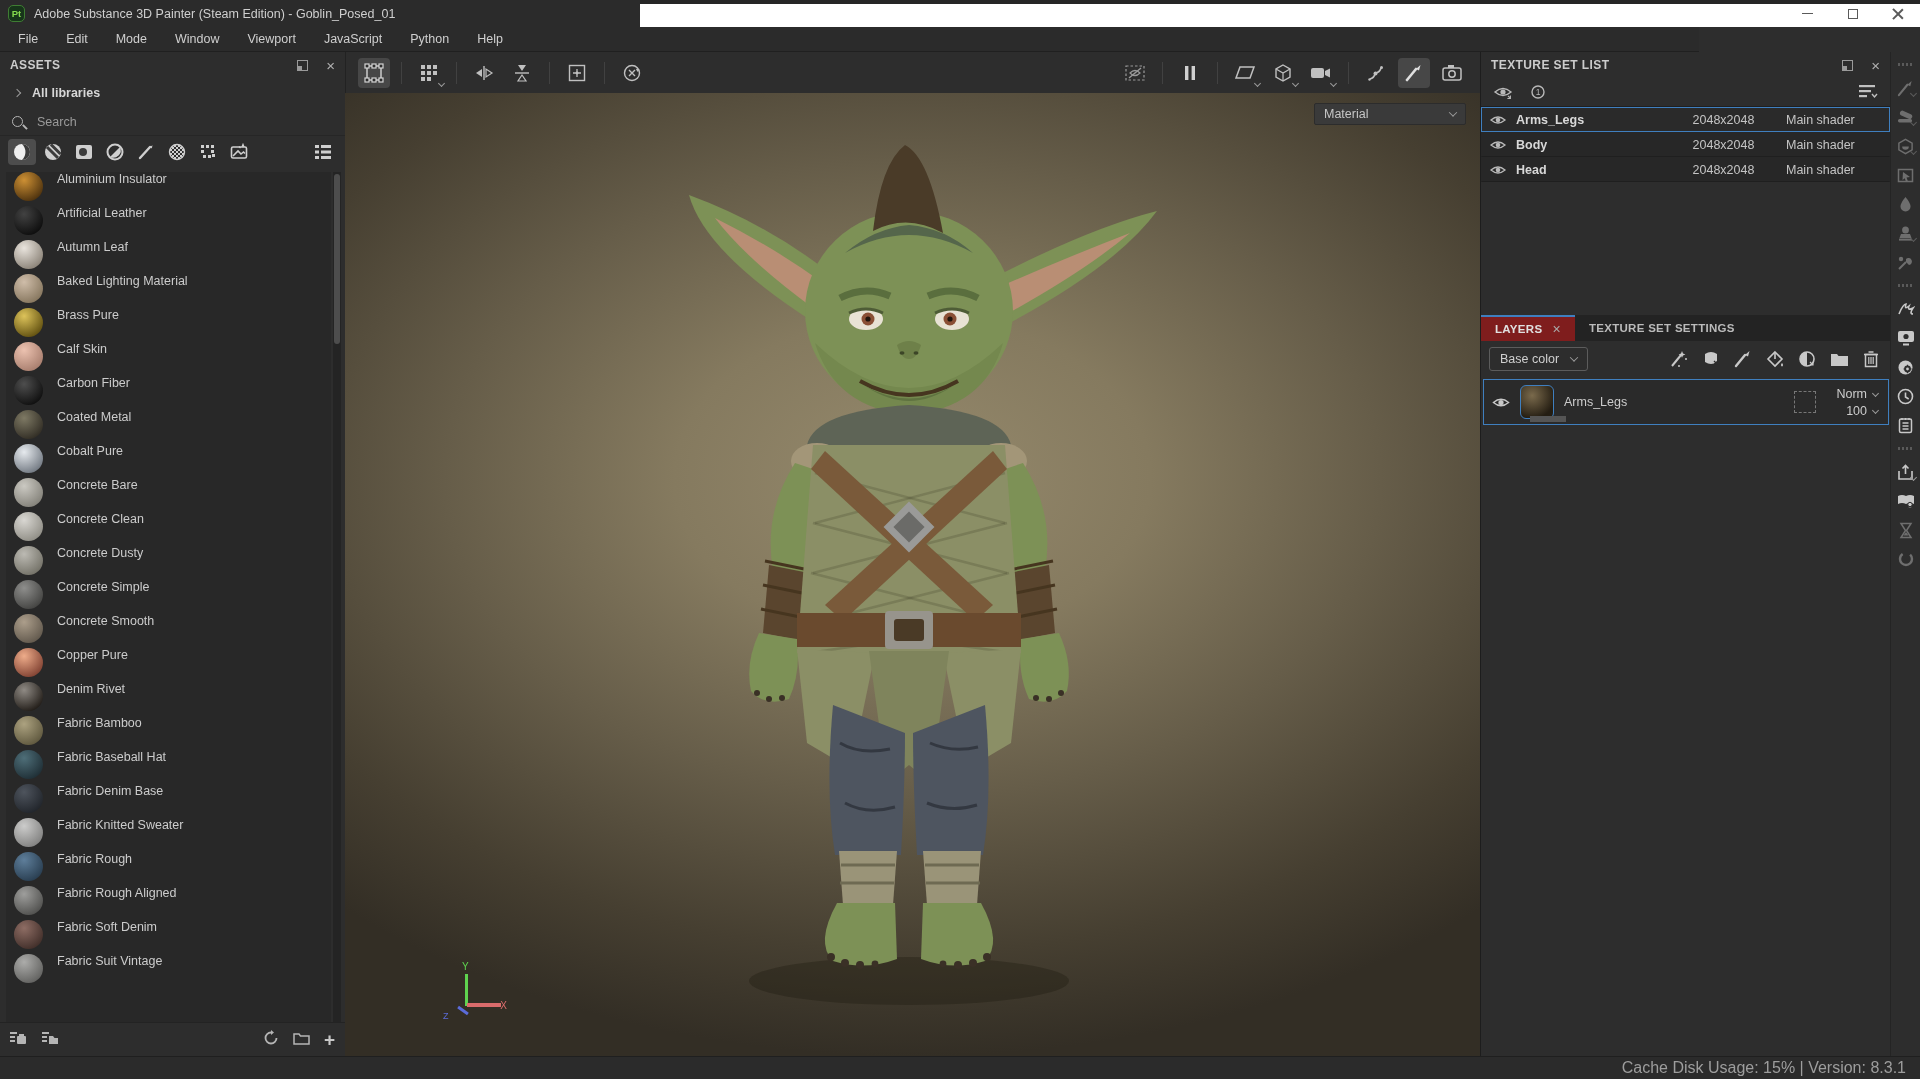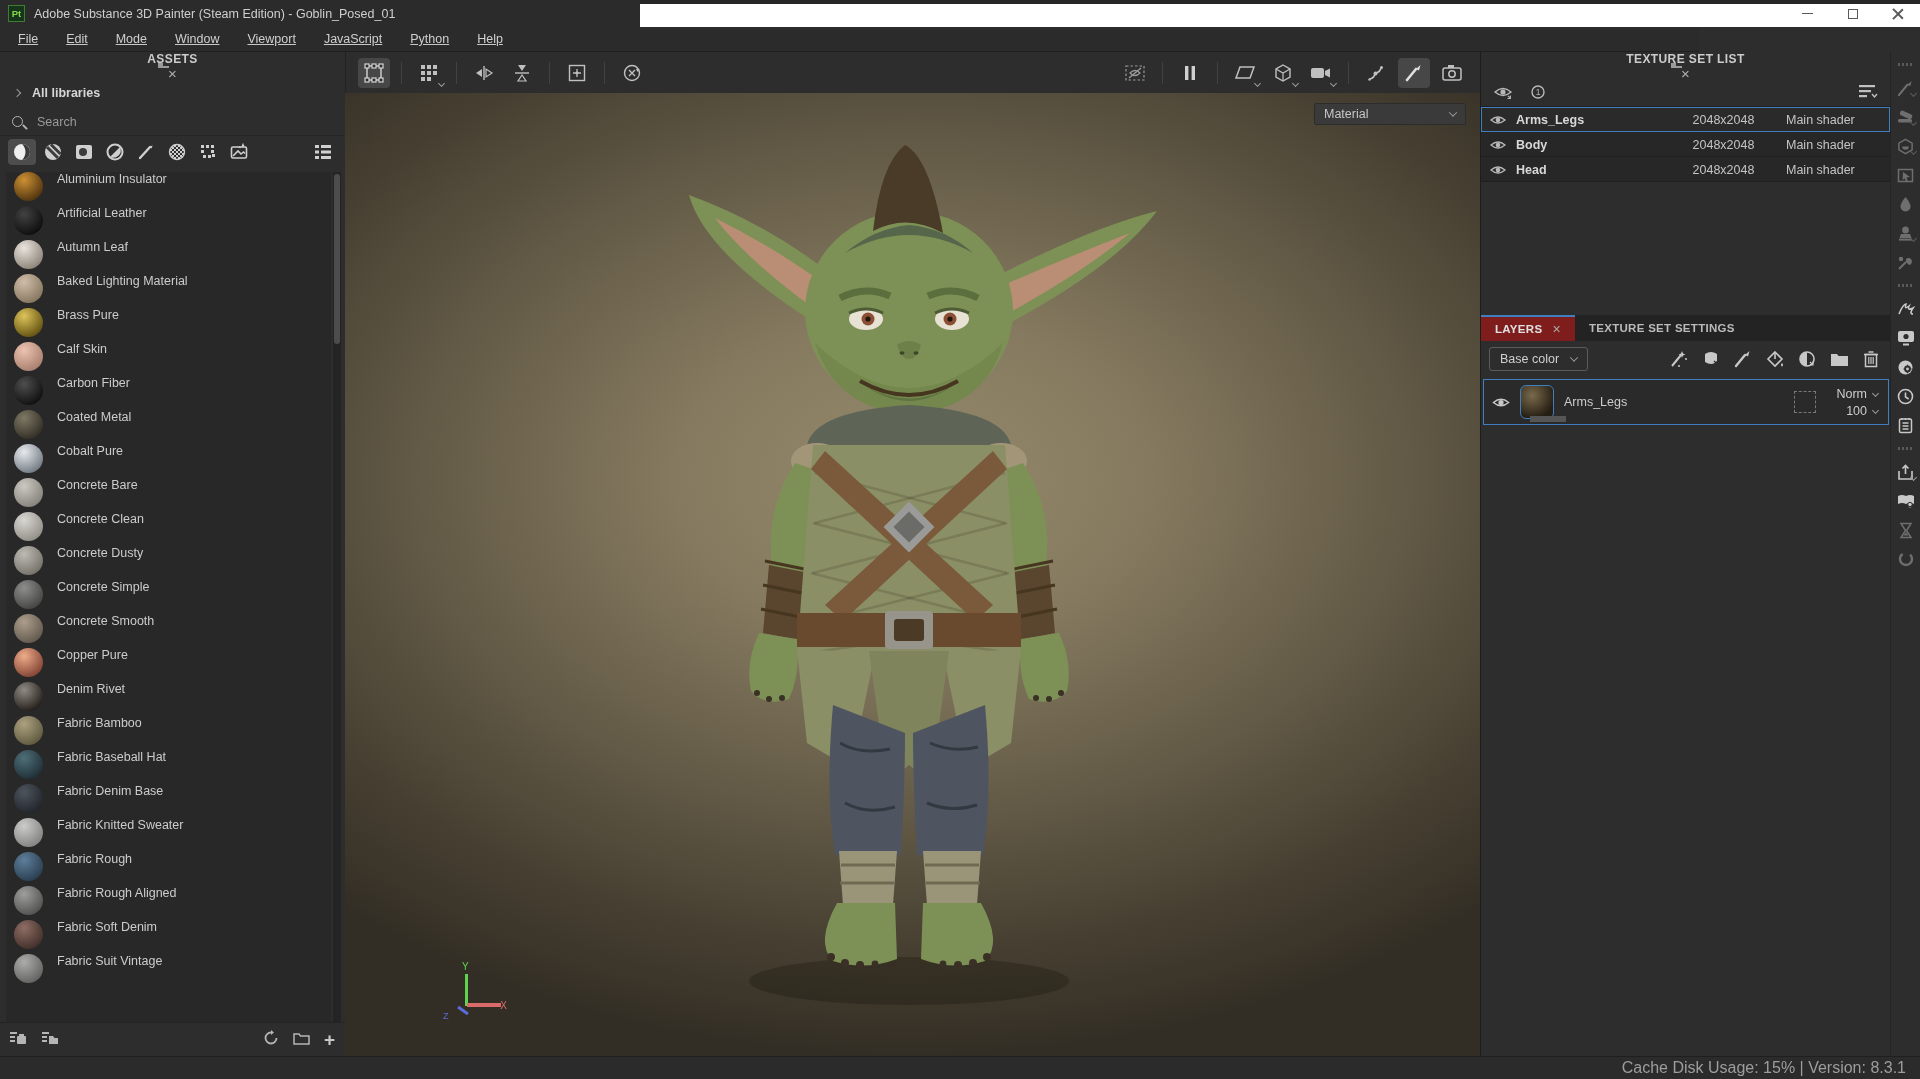--- a/index.html
+++ b/index.html
@@ -2,42 +2,42 @@
 <html><head>
 <meta charset="utf-8">
 <style>
   * { margin:0; padding:0; box-sizing:border-box; }
   html,body { width:1920px; height:1079px; overflow:hidden; background:#2d2d2d;
     font-family:"Liberation Sans", sans-serif; color:#c8c8c8; font-size:12.5px; }
 
   
   .titlebar { position:absolute; left:0; top:0; width:1920px; height:27px; background:#ffffff; border-top:4px solid #262626; }
   .titlebar-left { position:absolute; left:0; top:-4px; width:640px; height:27px; background:#2b2b2b; display:flex; align-items:center; gap:9px; padding-left:8px; }
-  .app-logo { width:17px; height:17px; background:#17351a; border:1px solid #3f7d33; border-radius:0; color:#84d94e; font-size:9.5px; font-weight:bold; display:flex; align-items:center; justify-content:center; }
+  .app-logo { width:17px; height:17px; background:#17351a; border:1px solid #3f7d33; border-radius:5px; color:#84d94e; font-size:9.5px; font-weight:bold; display:flex; align-items:center; justify-content:center; }
   .win-title { color:#cfcfcf; font-size:12.5px; }
   .win-controls { position:absolute; right:0; top:-4px; height:27px; display:flex; }
   .win-btn { width:45px; height:27px; display:flex; align-items:center; justify-content:center; }
   .glyph-min { width:11px; height:0; border-top:1.5px solid #5a5a5a; }
   .glyph-max { width:10px; height:10px; border:1.3px solid #5a5a5a; }
   .glyph-x { position:relative; width:12px; height:12px; }
   .glyph-x::before,.glyph-x::after { content:""; position:absolute; left:5px; top:-1px; width:1.5px; height:14px; background:#5a5a5a; }
   .glyph-x::before { transform:rotate(45deg);} .glyph-x::after { transform:rotate(-45deg);}
 
   
-  .menubar { position:absolute; left:0; top:27px; width:1699px; height:25px; background:#2b2b2b; border-bottom:1px solid #202020; display:flex; align-items:center; padding-left:4px;text-decoration:underline; }
+  .menubar { position:absolute; left:0; top:27px; width:1699px; height:25px; background:#2b2b2b; border-bottom:1px solid #202020; display:flex; align-items:center; padding-left:4px; }
   .menu-item { padding:0 14px; color:#cfcfcf; line-height:24px; }
 
   
   .assets-panel { position:absolute; left:0; top:52px; width:345px; height:1004px; background:#2d2d2d; }
   .center-area { position:absolute; left:345px; top:52px; width:1135px; height:1004px; }
   .right-panel { position:absolute; left:1480px; top:52px; width:410px; height:1004px; background:#2d2d2d; border-left:1px solid #1d1d1d; }
   .right-strip { position:absolute; left:1890px; top:52px; width:30px; height:1004px; background:#2d2d2d; border-left:1px solid #242424; display:flex; flex-direction:column; align-items:center; padding-top:8px; gap:9px; }
 
   
-  .panel-header { height:26px; display:flex; align-items:center; padding:0 10px;flex-direction:column; }
+  .panel-header { height:26px; display:flex; align-items:center; padding:0 10px; }
   .panel-title { font-weight:bold; font-size:12px; letter-spacing:.4px; color:#cccccc; flex:1; }
   .dock-ico { position:relative; width:11px; height:11px; border:1.2px solid #9a9a9a; margin-right:18px; }
   .dock-ico::after { content:""; position:absolute; left:-1px; bottom:-1px; width:5px; height:5px; background:#9a9a9a; }
   .close-ico { color:#b0b0b0; font-size:15px; line-height:11px; }
   .lib-row { height:30px; display:flex; align-items:center; gap:12px; padding-left:14px; }
   .lib-label { font-weight:bold; color:#d6d6d6; }
   .chev-r { width:6px; height:6px; border-right:1.4px solid #9a9a9a; border-bottom:1.4px solid #9a9a9a; transform:rotate(-45deg); }
   .chev-d { display:inline-block; width:6px; height:6px; border-right:1.4px solid #9a9a9a; border-bottom:1.4px solid #9a9a9a; transform:rotate(45deg) translate(-1px,-1px); }
   .search-row { height:28px; display:flex; align-items:center; gap:14px; padding-left:12px; border-bottom:1px solid #262626; }
   .mag { position:relative; width:11px; height:11px; border:1.6px solid #b5b5b5; border-radius:50%; }

